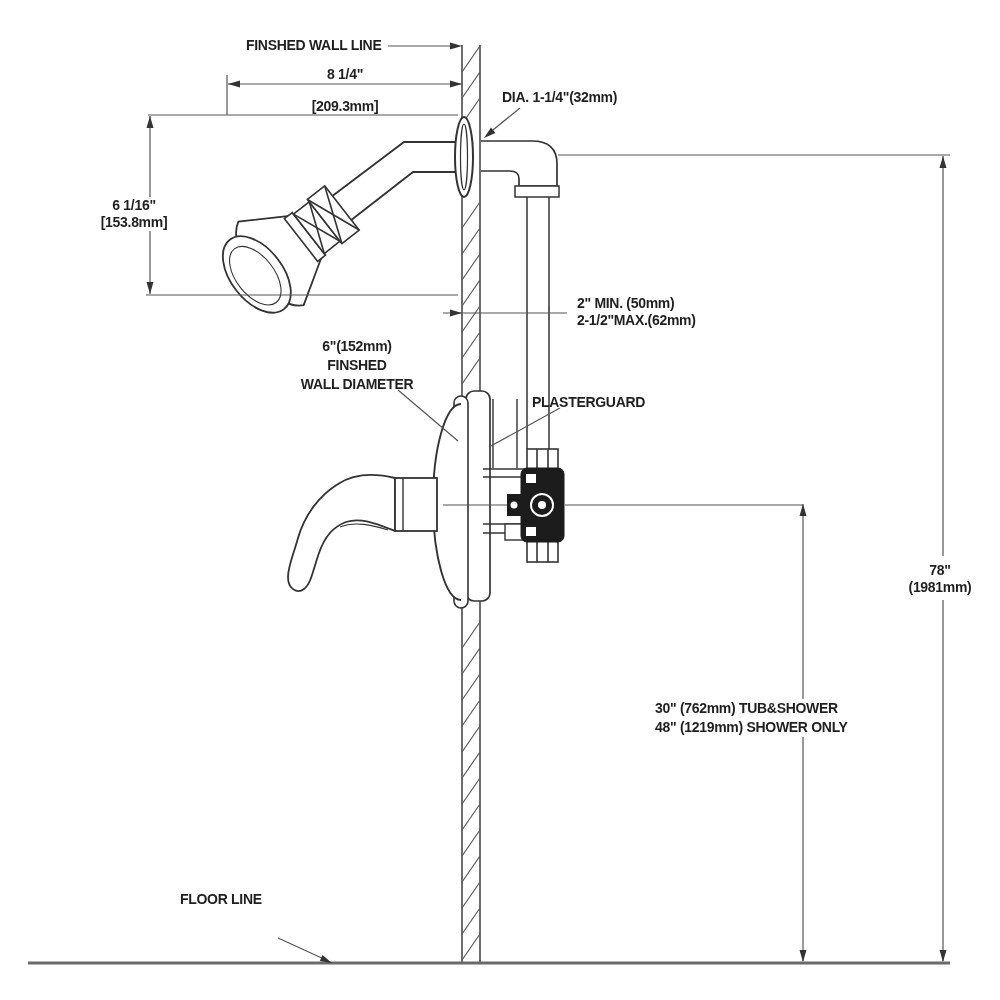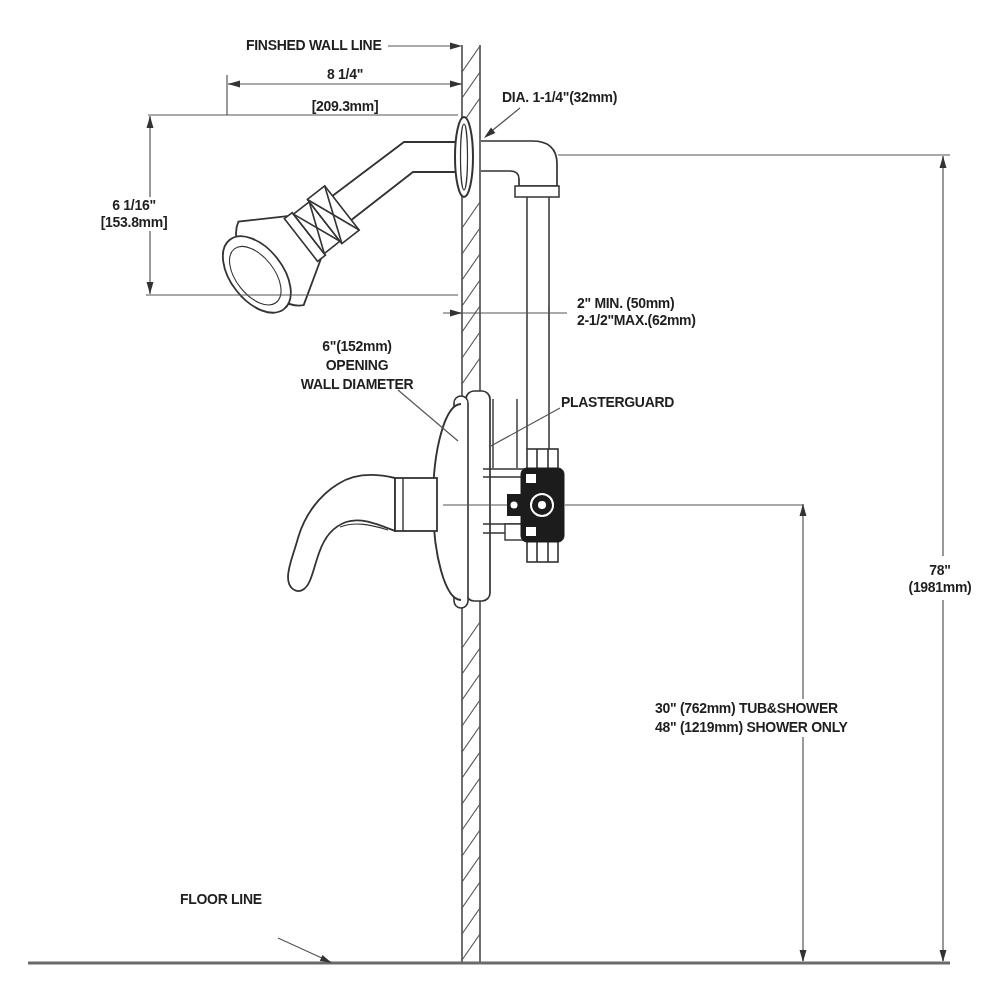--- a/index.html
+++ b/index.html
@@ -153,25 +153,25 @@
 
   <div class="lbl" style="left:502px;top:89px;">DIA. 1-1/4"(32mm)</div>
 
   <div class="lbl lh17" style="left:577px;top:295px;">
     <div>2" MIN. (50mm)</div>
     <div>2-1/2"MAX.(62mm)</div>
   </div>
 
   <div class="lbl ctr lh19" style="left:357px;top:337px;">
     <div>6"(152mm)</div>
-    <div>OPENING</div>
+    <div>FINSHED</div>
     <div>WALL DIAMETER</div>
   </div>
 
-  <div class="lbl" style="left:561px;top:394px;">PLASTERGUARD</div>
+  <div class="lbl" style="left:532px;top:394px;">PLASTERGUARD</div>
 
   <div class="lbl ctr bgw lh17" style="left:940px;top:562px;">
     <div>78"</div>
     <div>(1981mm)</div>
   </div>
 
   <div class="lbl bgw lh19" style="left:652px;top:699px;">
     <div>30" (762mm) TUB&amp;SHOWER</div>
     <div>48" (1219mm) SHOWER ONLY</div>
   </div>

